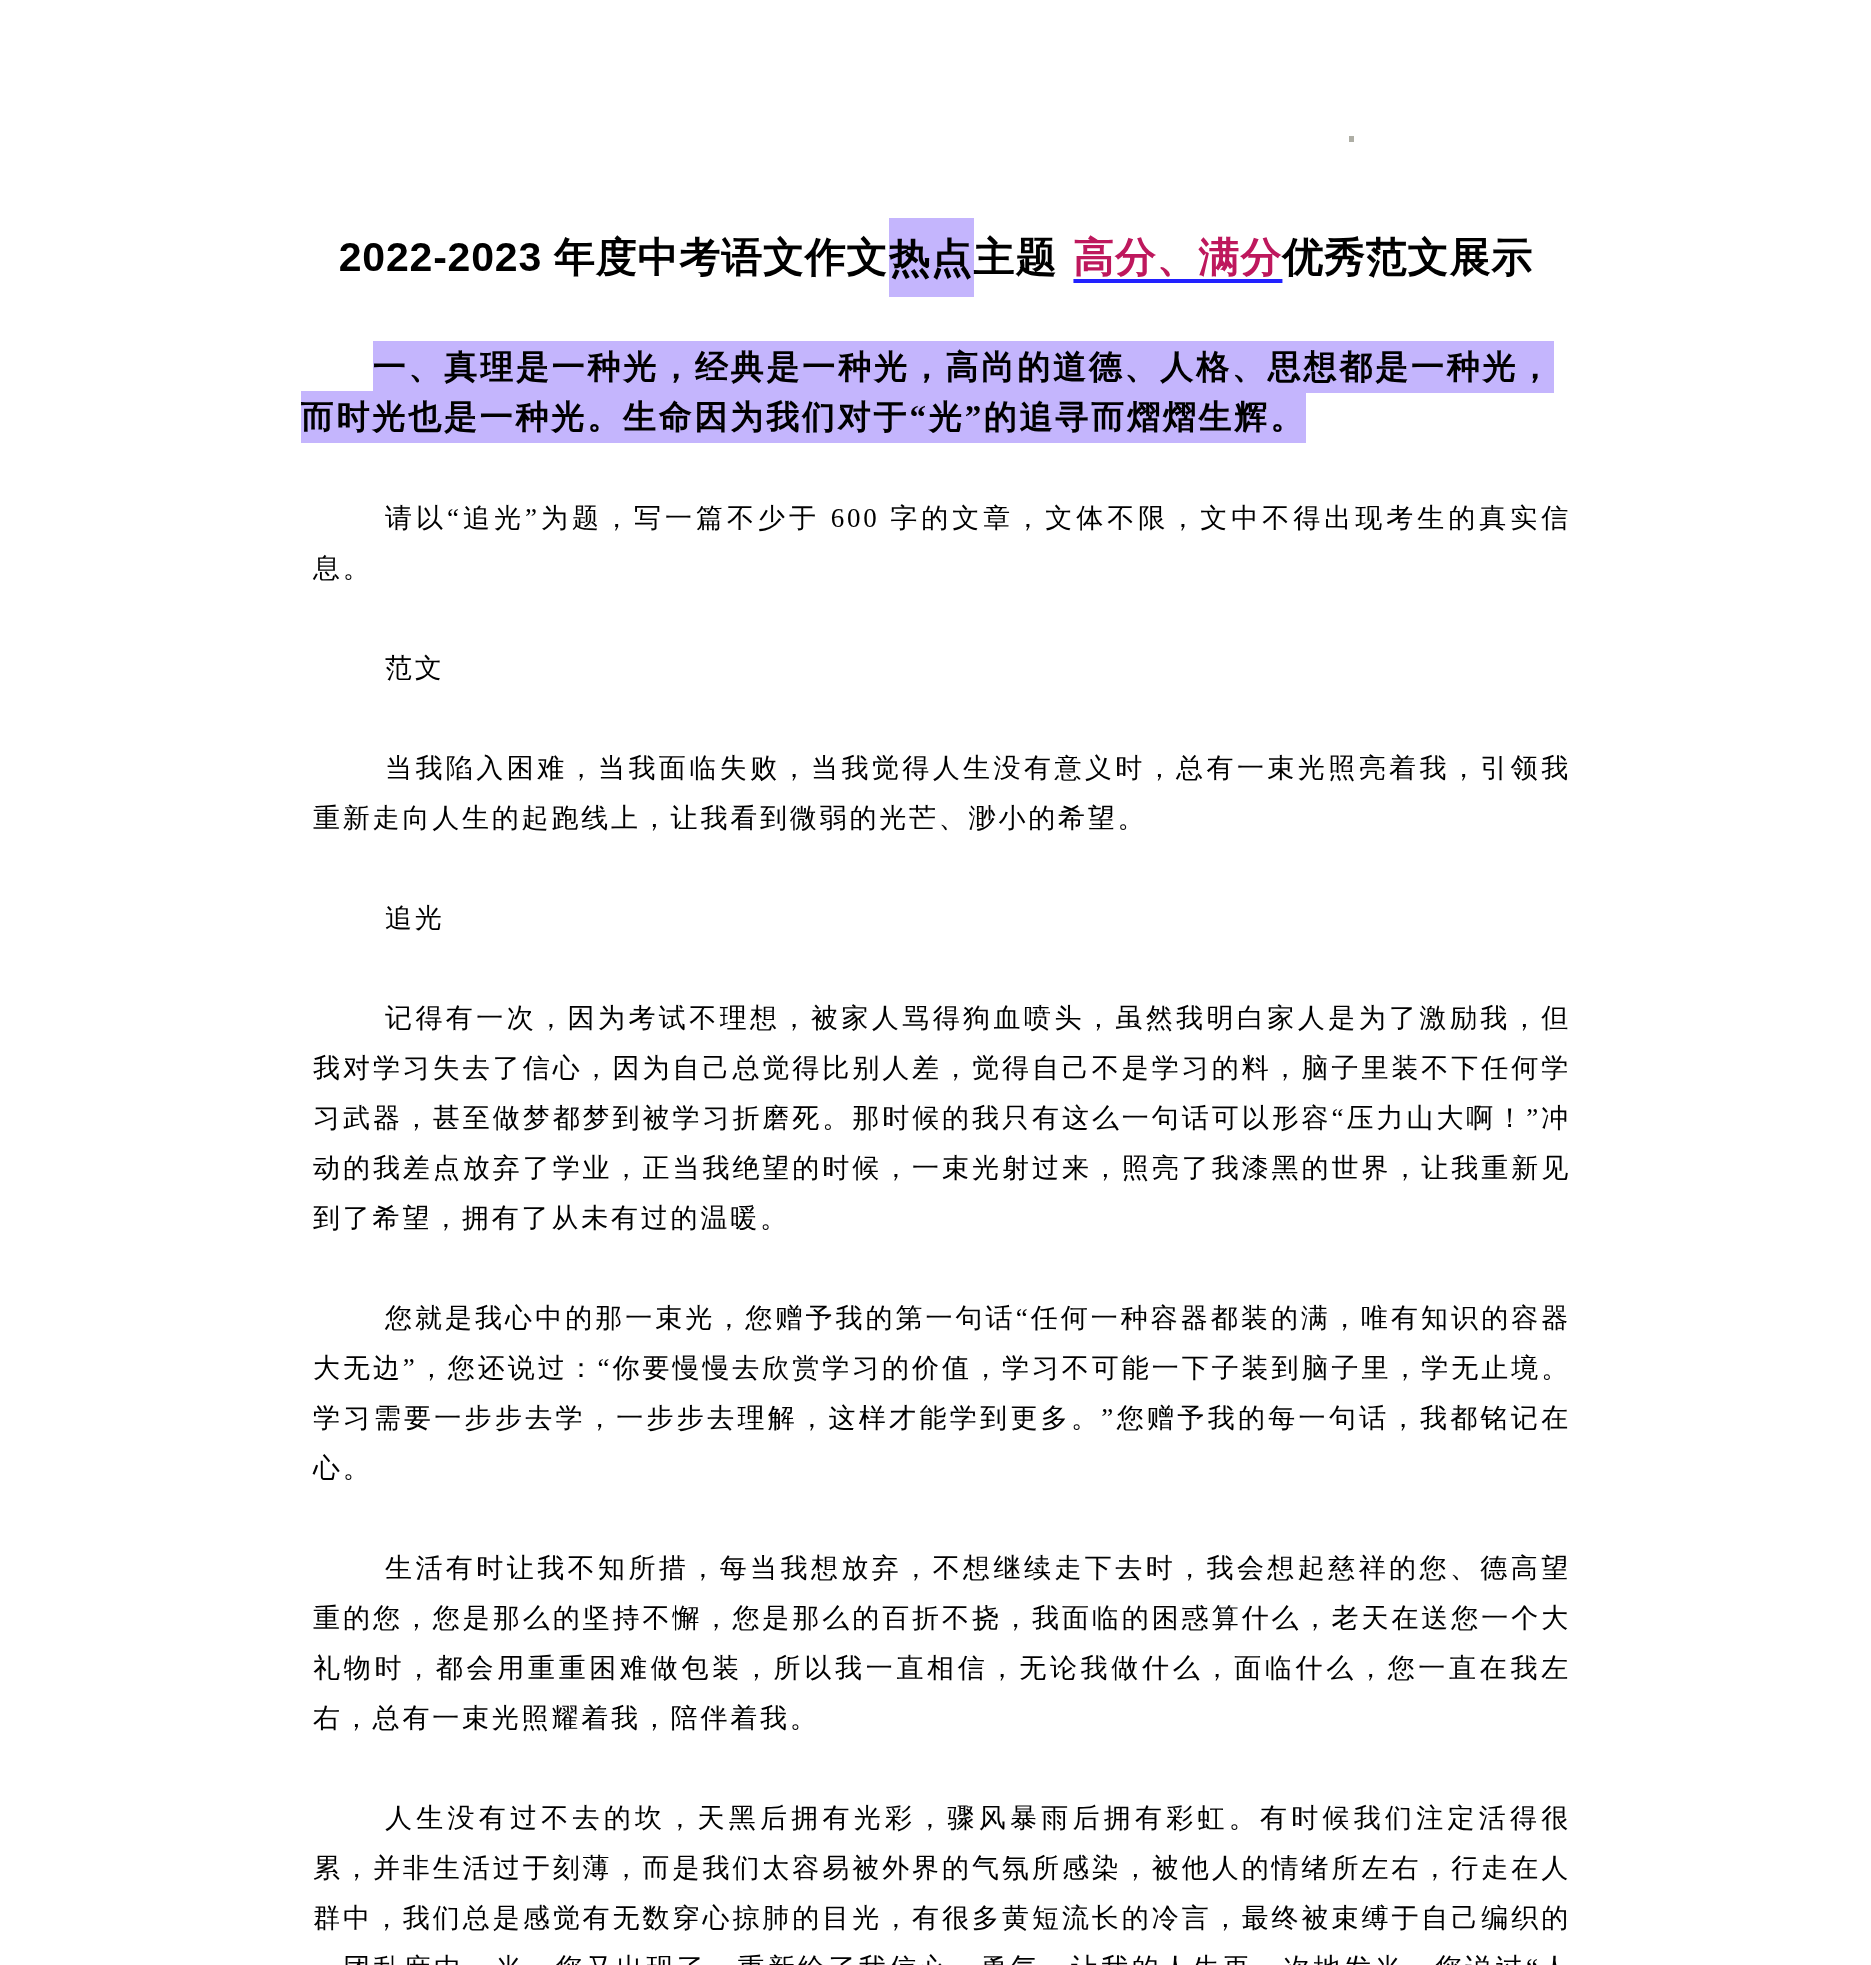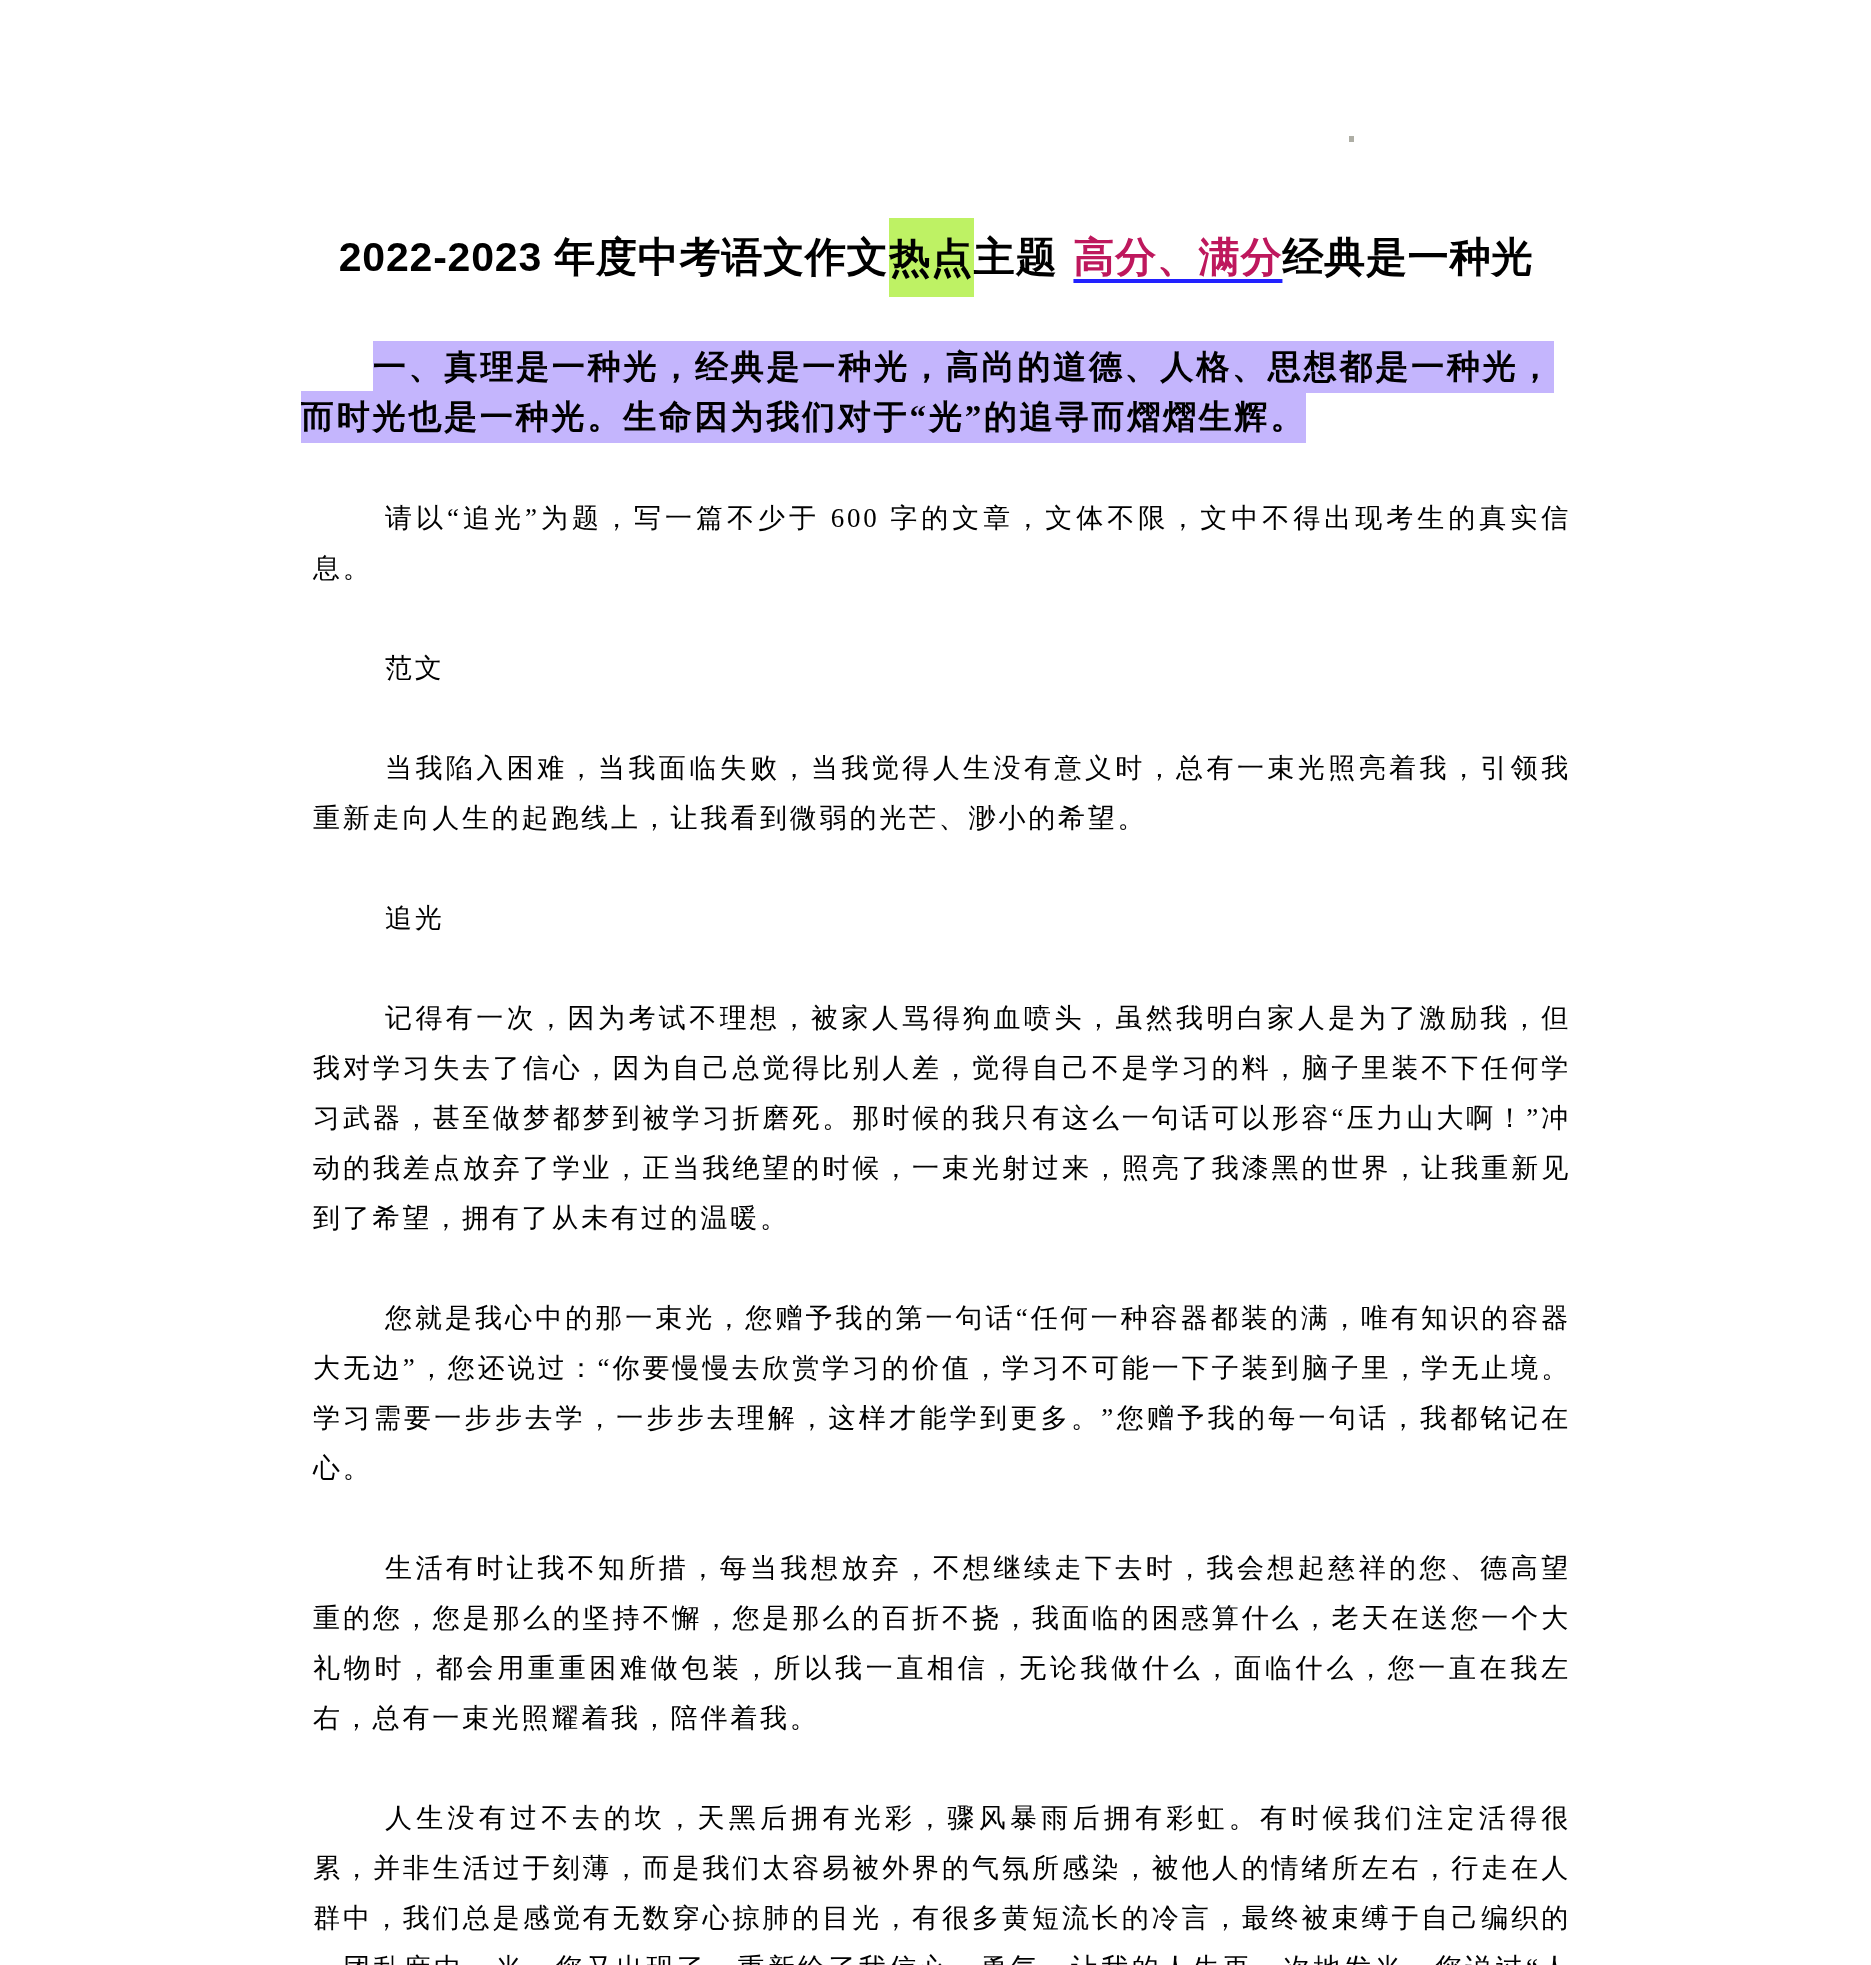--- a/index.html
+++ b/index.html
@@ -33,21 +33,21 @@
     font-family: "Liberation Sans", "DejaVu Sans", sans-serif;
     font-weight: bold;
     font-size: 41px;
     line-height: 75px;
     letter-spacing: 0.8px;
     text-align: center;
     white-space: nowrap;
     margin: 0 0 47px 0;
   }
   .doc-title .hl-yellow {
-    background: #bef264;
+    background: #c4b5fd;
     padding: 16.5px 0.8px;
   }
   .doc-title .blue-underline {
     color: #be185d;
     text-decoration: underline;
     text-decoration-color: #2121ff;
     text-decoration-thickness: 3.9px;
     text-underline-offset: 7.9px;
     margin-left: 16px;
   }
@@ -83,21 +83,21 @@
     margin: 47px 0 47px 0;
   }
 </style>
 </head>
 <body>
 
 <span class="artifact-dot"></span>
 
 <div class="page">
 
-  <h1 class="doc-title"><span>2022-2023 年度中考语文作文</span><span class="hl-yellow">热点</span><span>主题</span><span class="blue-underline">高分、满分</span><span>经典是一种光</span></h1>
+  <h1 class="doc-title"><span>2022-2023 年度中考语文作文</span><span class="hl-yellow">热点</span><span>主题</span><span class="blue-underline">高分、满分</span><span>优秀范文展示</span></h1>
 
   <div class="intro">
     <div class="line1"><span class="hl-block">一、真理是一种光，经典是一种光，高尚的道德、人格、思想都是一种光，</span></div>
     <div class="line2"><span class="hl-block">而时光也是一种光。生命因为我们对于“光”的追寻而熠熠生辉。</span></div>
   </div>
 
   <p class="body-par">请以“追光”为题，写一篇不少于 600 字的文章，文体不限，文中不得出现考生的真实信息。</p>
 
   <p class="body-par">范文</p>
 

